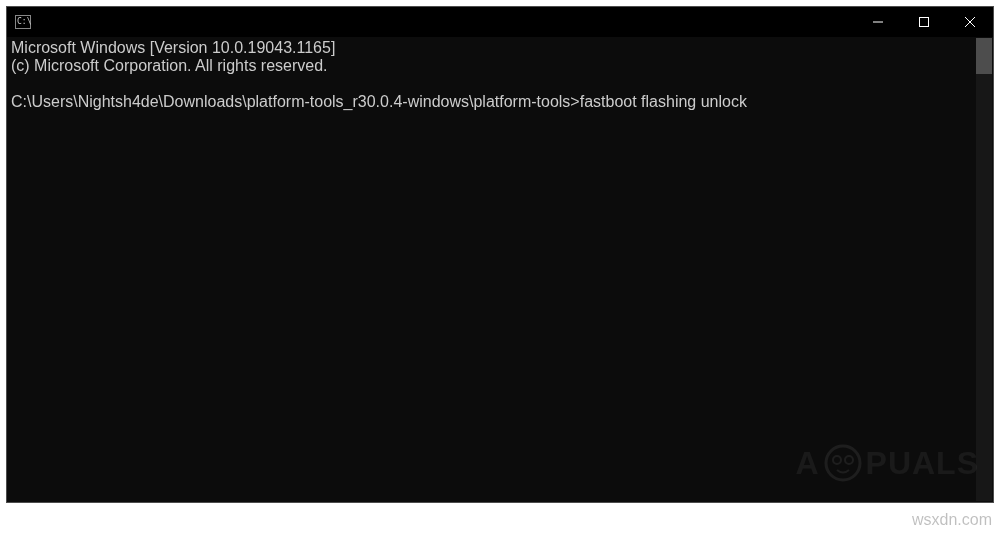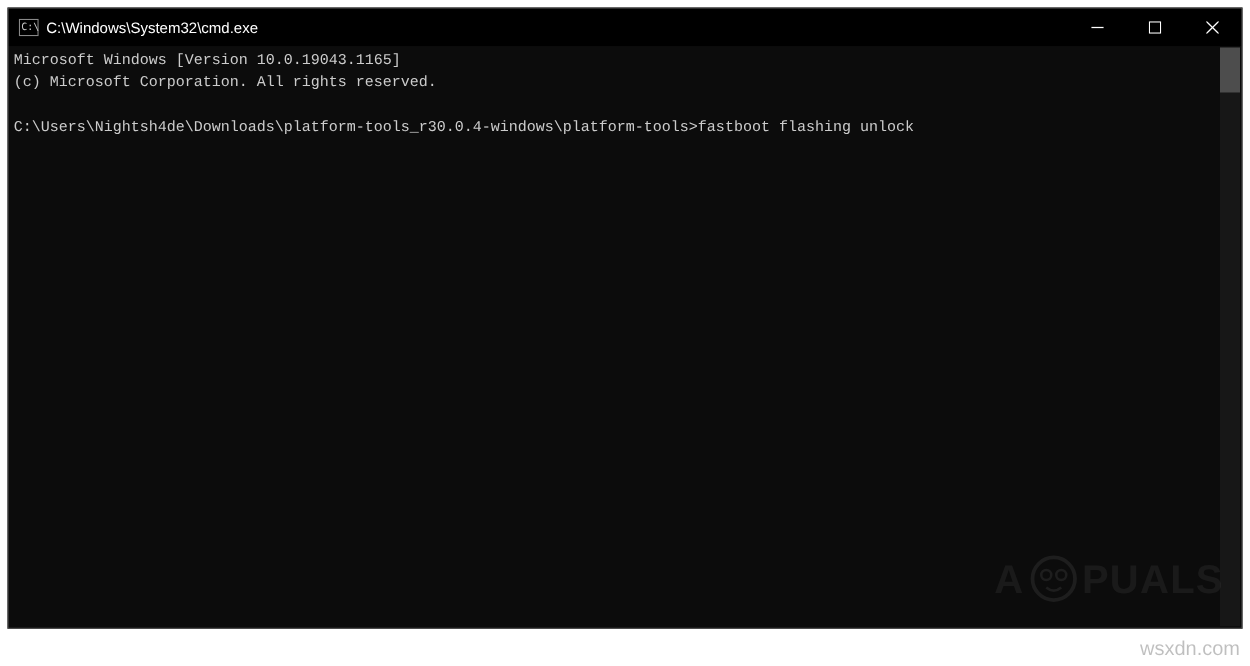--- a/index.html
+++ b/index.html
@@ -69,22 +69,22 @@
     .win-btn svg { display:block; }
     .terminal-wrap {
       flex: 1;
       position: relative;
       background: #0c0c0c;
     }
     .terminal {
       position: absolute;
       inset: 0;
       padding: 2px 4px 4px 4px;
-      font-family: Liberation Mono, monospace;
-      font-size: 12px;
+      font-family: Liberation Sans, sans-serif;
+      font-size: 16px;
       line-height: 18px;
       color: #cccccc;
       white-space: pre;
       overflow: hidden;
     }
     .scrollbar {
       position: absolute;
       top: 1px;
       right: 1px;
       width: 16px;
@@ -133,21 +133,20 @@
 <div class="window">
   <div class="titlebar">
     <div class="titlebar-left">
       <span class="cmd-icon">
         <svg viewBox="0 0 16 14" width="16" height="14">
           <rect x="0" y="0" width="16" height="14" fill="#000"></rect>
           <rect x="0.5" y="0.5" width="15" height="13" fill="none" stroke="#888" stroke-width="1"></rect>
           <text x="2" y="9" font-family="Consolas,monospace" font-size="8" fill="#c8c8c8">C:\</text>
         </svg>
       </span>
-      <span class="title-text">C:\Windows\System32\cmd.exe</span>
     </div>
     <div class="titlebar-right">
       <button class="win-btn">
         <svg width="10" height="10" viewBox="0 0 10 10">
           <rect x="0" y="4.5" width="10" height="1" fill="#ffffff"></rect>
         </svg>
       </button>
       <button class="win-btn">
         <svg width="10" height="10" viewBox="0 0 10 10">
           <rect x="0.5" y="0.5" width="9" height="9" fill="none" stroke="#ffffff" stroke-width="1"></rect>

